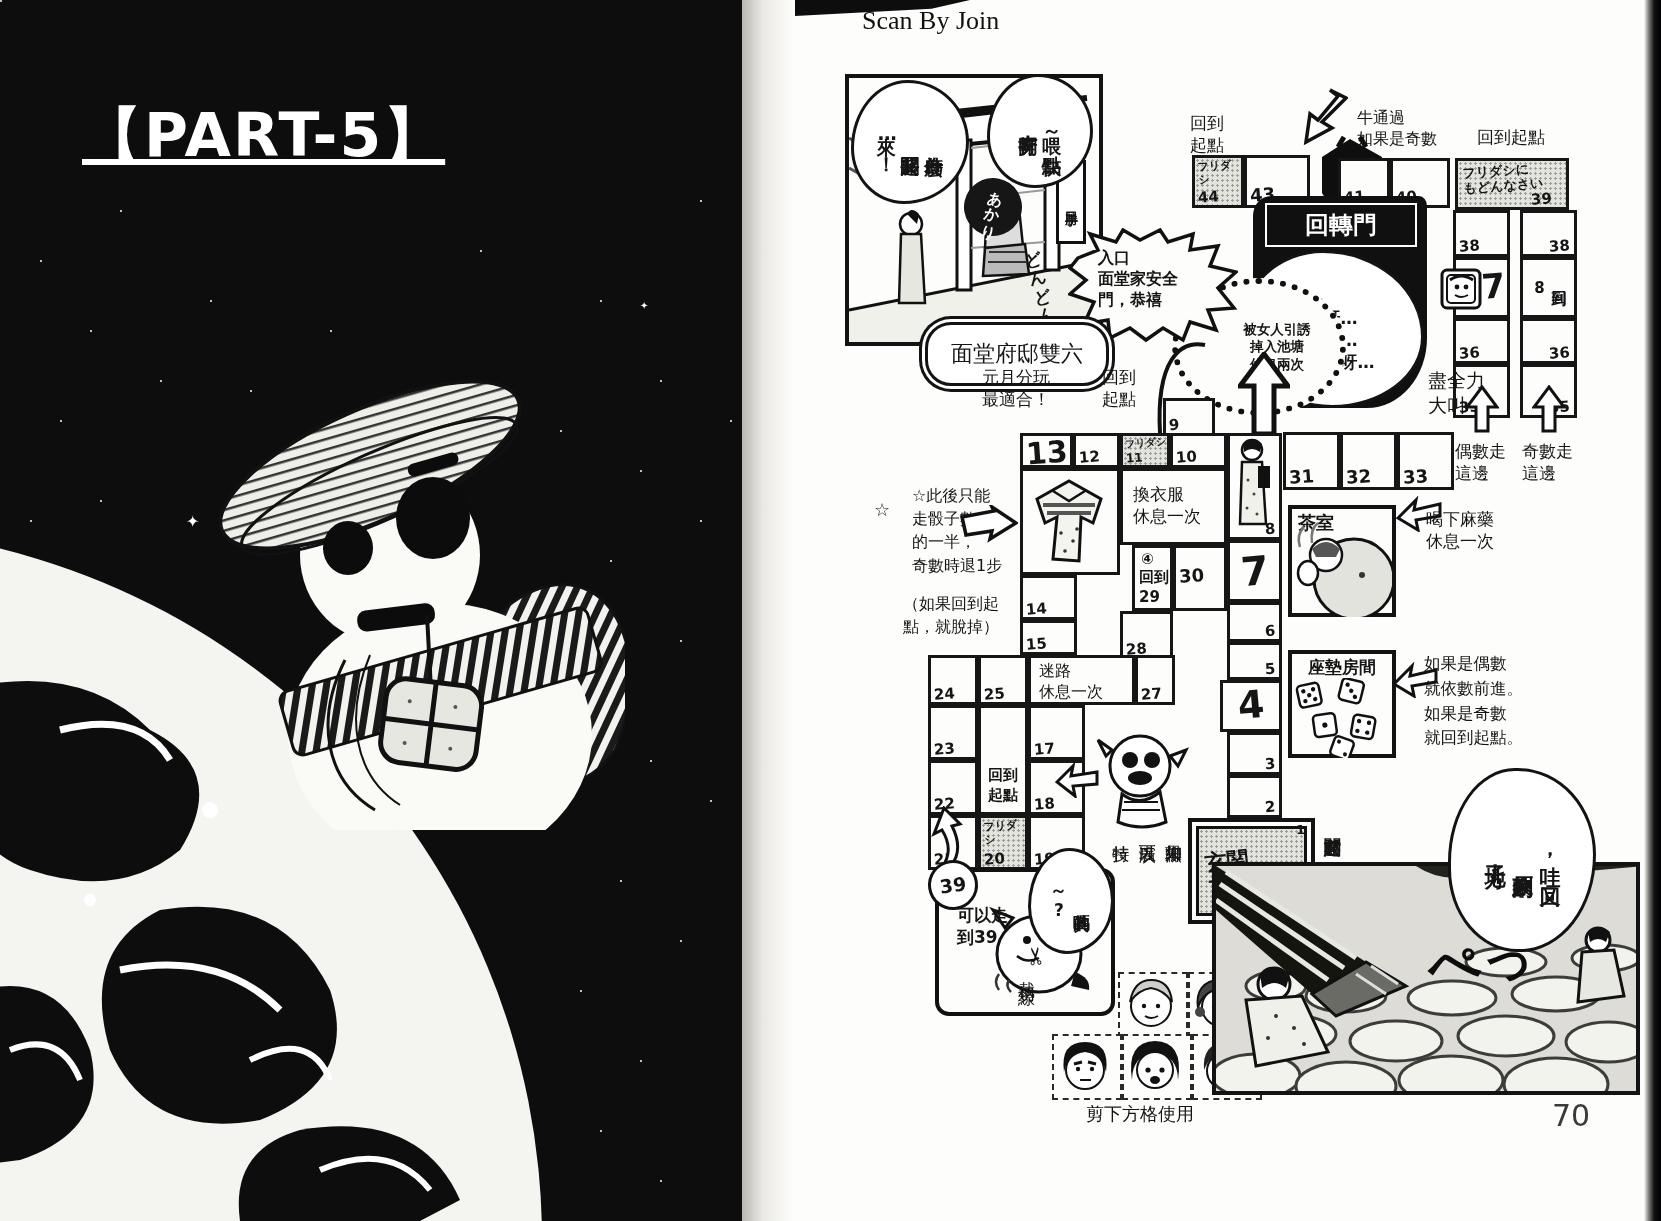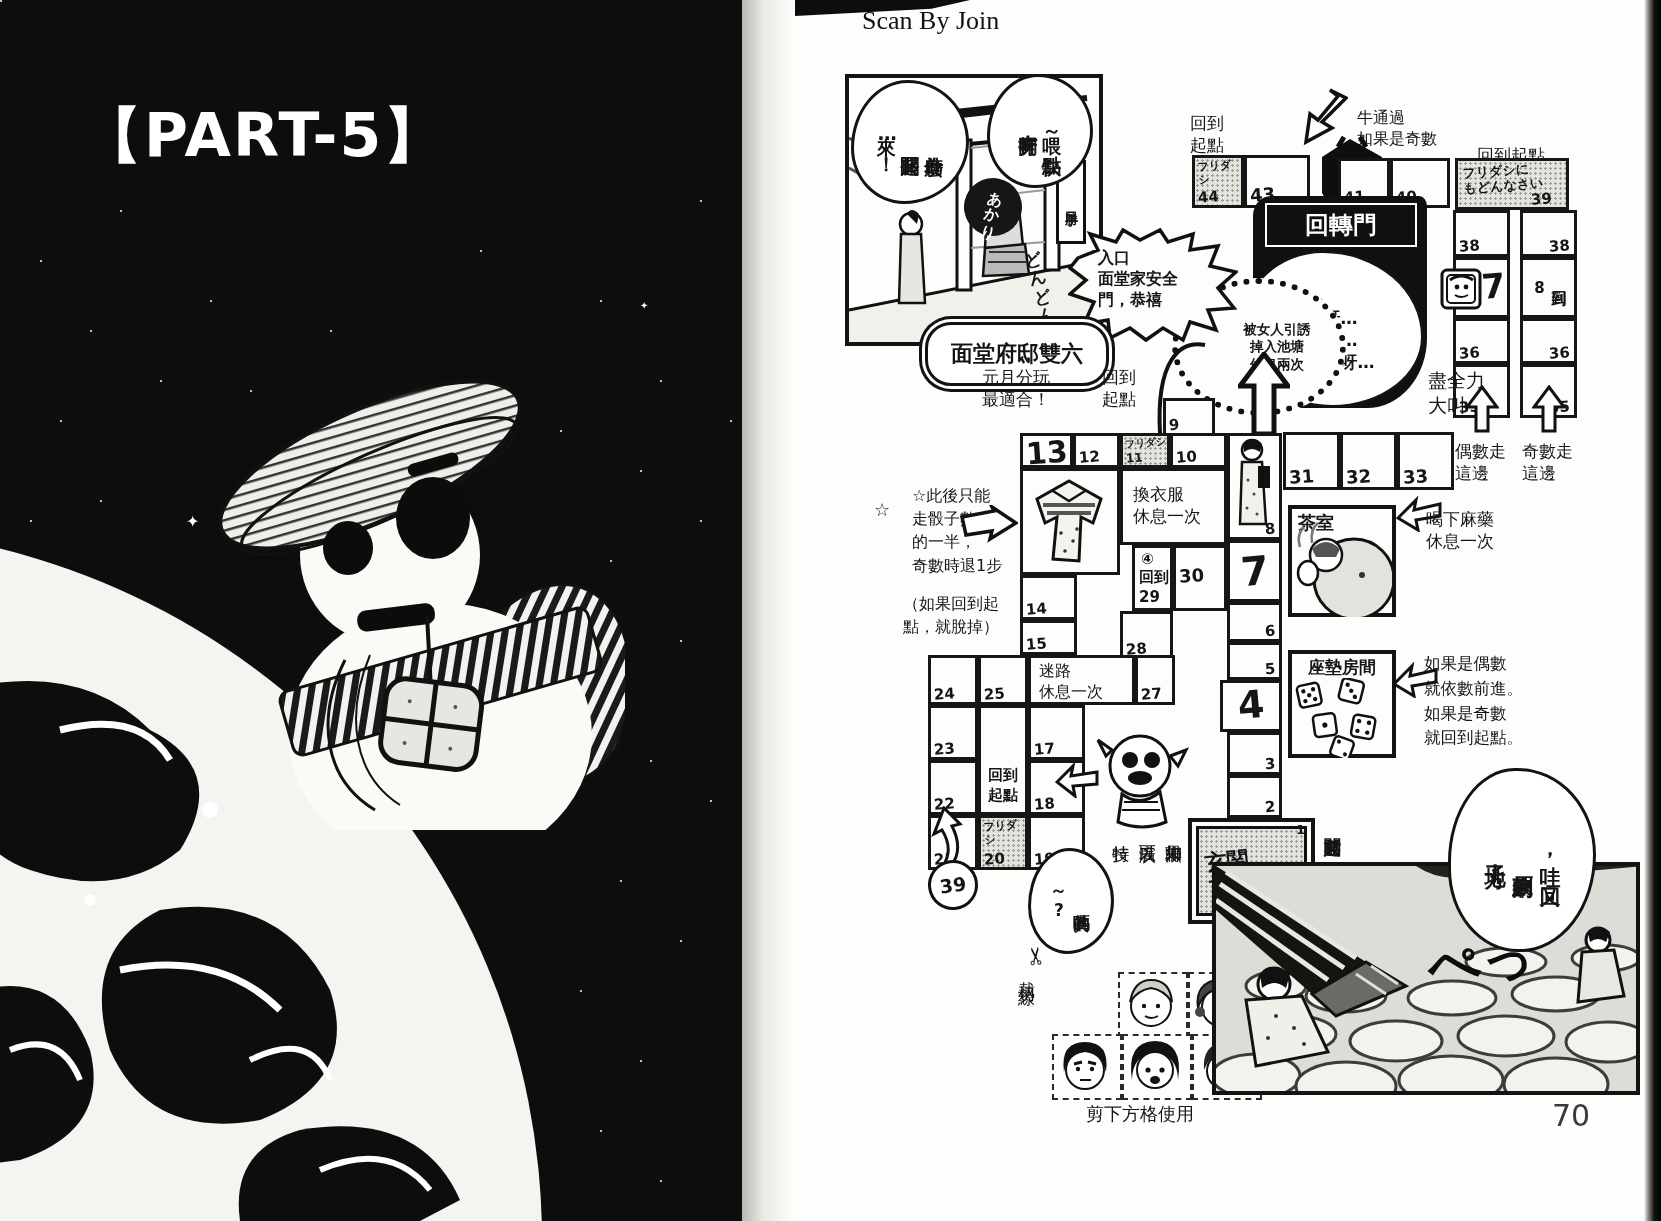--- a/index.html
+++ b/index.html
@@ -47,21 +47,21 @@
 </style>
 </head>
 <body>
 
 <div id="root">
 
   <div id="left-page">
     <div class="stars"></div>
     <div class="spark" style="left:186px;top:512px;">✦</div>
     <div class="spark" style="left:640px;top:300px;font-size:10px;">✦</div>
-    <div class="ltitle" style="left:82px;top:96px;font-size:60px;">【PART-5】</div>
+    <div class="ltitle" style="left:82px;top:96px;font-size:60px;text-decoration:underline;">【PART-5】</div>
 
     <svg class="abs" style="left:0;top:430px;" width="742" height="791" viewBox="0 0 742 791">
       <defs>
         <clipPath id="earthclip">
             <circle cx="-170" cy="810" r="712"></circle>
           </clipPath>
       </defs>
       <circle cx="-170" cy="810" r="712" fill="#f4f4f0"></circle>
       <g clip-path="url(#earthclip)">
         <path d="M-40 260 Q80 230 150 300 Q230 340 180 420 Q120 470 30 440 Q-60 410 -40 260Z" fill="#0d0d0d"></path>
@@ -201,21 +201,21 @@
   <div class="lbl" style="left:1357px;top:108px;font-size:16px;">牛通過
 如果是奇數</div>
 
   <div class="cell" style="left:1338px;top:158px;width:52px;height:50px;">
     <span class="n">41</span>
   </div>
   <div class="cell" style="left:1390px;top:158px;width:60px;height:50px;">
     <span class="n">40</span>
   </div>
 
-  <div class="lbl" style="left:1477px;top:144px;font-size:17px;">回到起點</div>
+  <div class="lbl" style="left:1477px;top:126px;font-size:17px;">回到起點</div>
   <div class="cell shaded" style="left:1455px;top:158px;width:114px;height:52px;">
     <div class="hand" style="position:absolute;left:5px;top:3px;font-size:13px;">フリダシに
 もどんなさい</div>
     <span class="n" style="left:auto;right:14px;">39</span>
   </div>
 
   <div class="abs" style="left:1253px;top:196px;width:174px;height:212px;background:#101010;
        border-radius:18px 8px 60px 30px/20px 10px 70px 40px;"></div>
   <div class="blacksign" style="left:1262px;top:200px;width:152px;height:44px;font-size:24px;">
     <span>回轉門</span>
@@ -292,21 +292,21 @@
   </svg>
 
   <svg class="abs" style="left:1068px;top:228px;" width="170" height="115" viewBox="0 0 170 115">
     <polygon points="10,30 30,22 22,6 48,14 55,2 72,12 92,2 100,14 125,6 122,22 150,18 142,38 168,44 150,60 166,80 140,82 148,102 122,94 115,112 95,100 78,112 62,100 42,110 40,92 16,96 26,74 2,66 18,52 2,40" fill="#fdfdfb" stroke="#111" stroke-width="3.5"></polygon>
   </svg>
   <div class="lbl" style="left:1098px;top:248px;font-size:16px;font-weight:bold;">入口
 面堂家安全
 門，恭禧</div>
 
   <div class="wavy" style="left:925px;top:322px;width:178px;height:58px;">
-    <span style="font-size:22px;font-weight:bold;">面堂府邸雙六</span>
+    <span style="font-size:22px;font-weight:normal;">面堂府邸雙六</span>
   </div>
   <div class="lbl" style="left:982px;top:366px;font-size:17px;">元月分玩
 最適合！</div>
   <div class="lbl" style="left:1102px;top:366px;font-size:17px;">回到
 起點</div>
 
   <div class="cell" style="left:1163px;top:398px;width:52px;height:38px;">
     <span class="n">9</span>
     </div>
   <div class="cell" style="left:1020px;top:433px;width:53px;height:35px;">
@@ -531,20 +531,34 @@
       <span class="hand" style="font-size:22px;transform:rotate(-6deg);">玄関
 フリダシ</span>
     </div>
     <span class="n abs" style="right:6px;top:0;font-size:13px;font-weight:bold;">1</span>
   </div>
   <div class="lbl vtext" style="left:1322px;top:825px;height:100px;font-size:17px;font-weight:bold;">玄關起點</div>
 
   <svg class="abs" style="left:916px;top:806px;" width="60" height="72" viewBox="0 0 60 72">
     <path d="M28 2 L44 18 L36 20 C48 44 40 62 20 70 C34 54 36 40 26 24 L18 28 Z" fill="#fff" stroke="#111" stroke-width="3"></path>
     </svg>
+  <div class="abs" style="left:935px;top:868px;width:172px;height:140px;border:4px solid #111;border-radius:14px;background:#fdfdfb;">
+    <svg width="110" height="108" viewBox="0 0 110 108" style="position:absolute;left:48px;top:22px;">
+      <ellipse cx="52" cy="60" rx="42" ry="38" fill="#fff" stroke="#111" stroke-width="3"></ellipse>
+      <path d="M18 34 L6 16 L26 24 Z" fill="#fff" stroke="#111" stroke-width="3"></path>
+      <path d="M58 24 L70 8 L76 28 Z" fill="#fff" stroke="#111" stroke-width="3"></path>
+      <path d="M62 40 Q80 34 84 48 Q76 58 62 52 Z" fill="#111"></path>
+      <circle cx="40" cy="46" r="4" fill="#111"></circle>
+      <path d="M30 62 Q40 70 52 64" stroke="#111" stroke-width="2.5" fill="none"></path>
+      <path d="M88 78 Q104 84 102 96 L84 92 Z" fill="#111"></path>
+      <path d="M12 80 Q6 88 12 96 M22 86 Q18 92 24 98" stroke="#333" stroke-width="2.5" fill="none"></path>
+    </svg>
+    <div class="lbl" style="left:18px;top:32px;font-size:17px;font-weight:bold;">可以走
+到39</div>
+  </div>
   <div class="abs" style="left:928px;top:860px;width:44px;height:44px;border:3px solid #111;border-radius:50%;background:#fff;
        display:flex;align-items:center;justify-content:center;font-weight:bold;font-size:19px;transform:rotate(-8deg);">
     <span>39</span>
   </div>
   <div class="cloud" style="left:1028px;top:848px;width:80px;height:100px;">
     <span class="vtext" style="font-size:17px;font-weight:bold;">眞的嗎
 ～?</span>
   </div>
   <div class="lbl vtext" style="left:1108px;top:832px;height:120px;font-size:17px;line-height:1.55;">如果無聊
 可以表演

